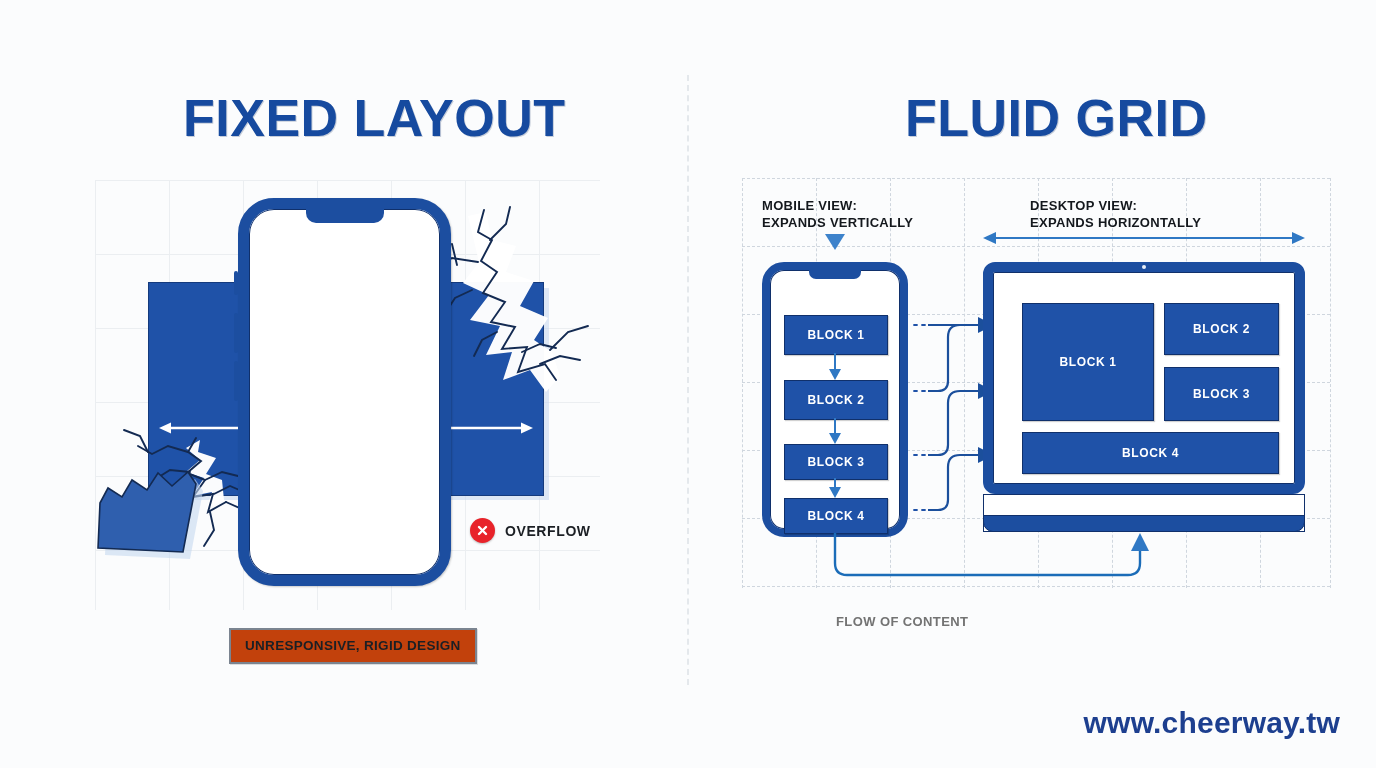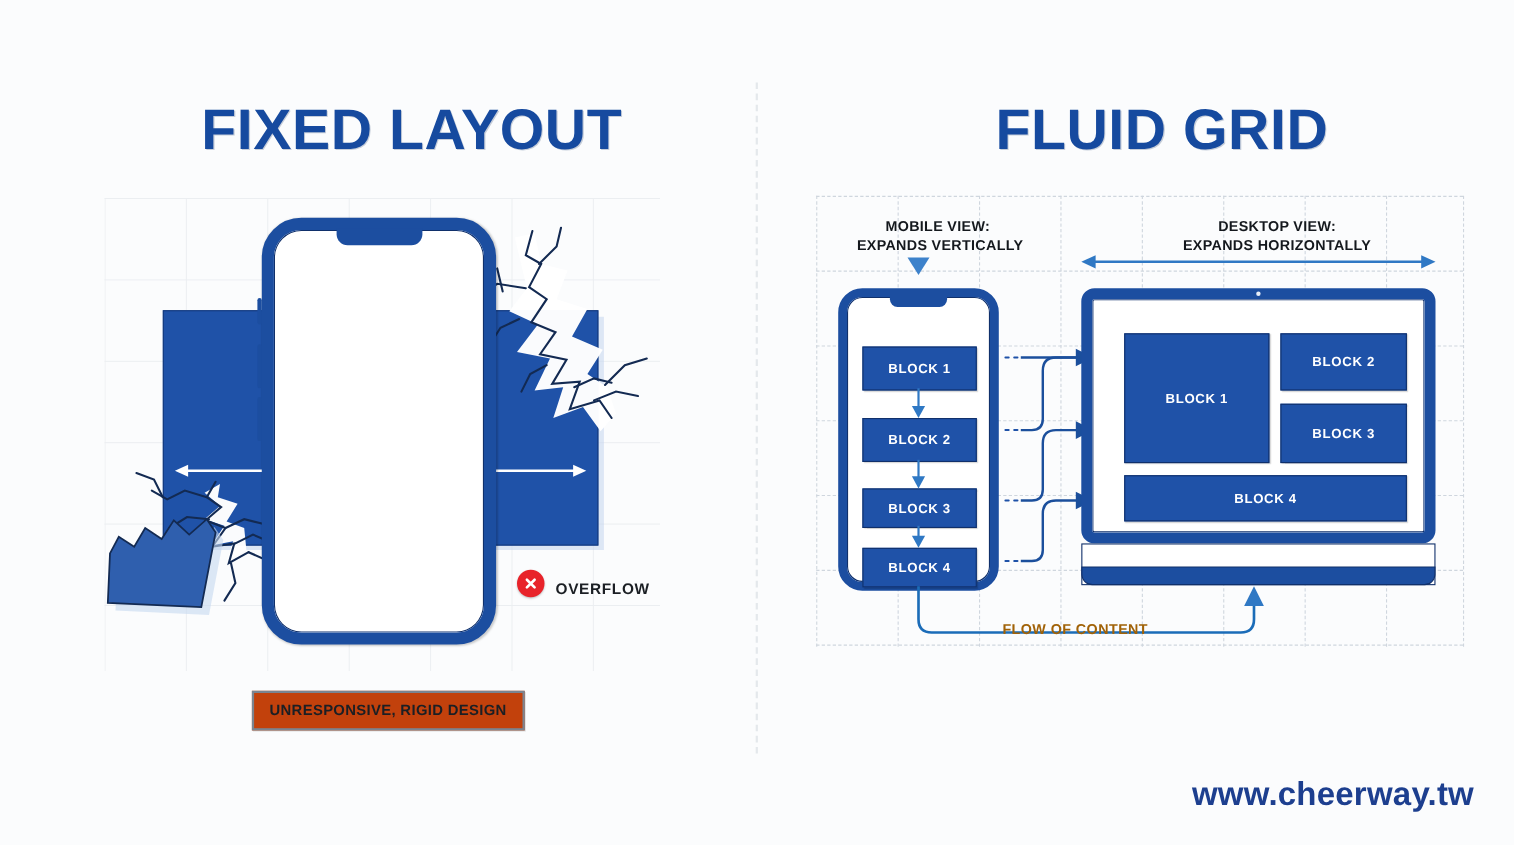--- a/index.html
+++ b/index.html
@@ -101,34 +101,34 @@
     border-radius:0 0 10px 10px;
   }
   .side-btn{
     position:absolute;left:-15px;width:4px;background:#1c4ea0;border-radius:2px;
   }
 
   
   .crack-wrap{position:absolute;left:0;top:0;width:100%;height:100%;pointer-events:none;}
 
   .overflow-badge{
-    position:absolute;left:470px;top:518px;display:flex;align-items:flex-end;gap:10px;
+    position:absolute;left:470px;top:518px;display:flex;align-items:center;gap:10px;
   }
   .ob-circle{
     width:25px;height:25px;border-radius:50%;background:#e8232a;
     display:flex;align-items:center;justify-content:center;
     box-shadow:0 1px 2px rgba(0,0,0,.25);
   }
   .ob-text{font-size:14px;font-weight:bold;color:#1b1f24;letter-spacing:.6px;}
 
   
   .note{
-    position:absolute;text-align:center;
+    position:absolute;
     font-size:13px;font-weight:bold;color:#14181d;letter-spacing:.3px;
-    line-height:17px;white-space:nowrap;margin-left:17px;
+    line-height:17px;white-space:nowrap;
   }
   #note-mobile{left:762px;top:197px;width:147px;}
   #note-desktop{left:1030px;top:197px;width:228px;}
 
   
   .phone-r{
     position:absolute;left:762px;top:262px;width:146px;height:275px;
     border:8px solid #1c4ea0;border-radius:22px;background:#ffffff;
     box-sizing:border-box;
     box-shadow:0 0 0 1px #10306b inset;
@@ -158,22 +158,22 @@
     background:#ffffff;border:1px solid #10306b;box-sizing:border-box;
   }
   .laptop-foot{
     position:absolute;left:983px;top:515px;width:322px;height:17px;
     background:#1c4ea0;border-radius:0 0 10px 10px;border:1px solid #10306b;
     box-sizing:border-box;
   }
   .db{position:absolute;}
 
   #flow-label{
-    position:absolute;left:836px;top:564px;width:283px;text-align:center;
-    font-size:13px;font-weight:bold;color:#a16207;letter-spacing:.4px;
+    position:absolute;left:836px;top:614px;width:283px;text-align:left;
+    font-size:13px;font-weight:bold;color:#737373;letter-spacing:.4px;
   }
   svg{overflow:visible;}
 </style>
 </head>
 <body>
 
 <div id="root">
 
   <div class="grid-left"></div>
 

